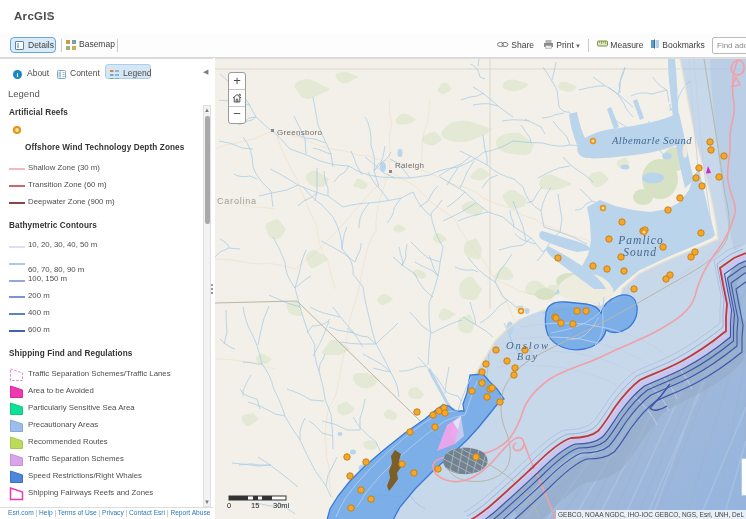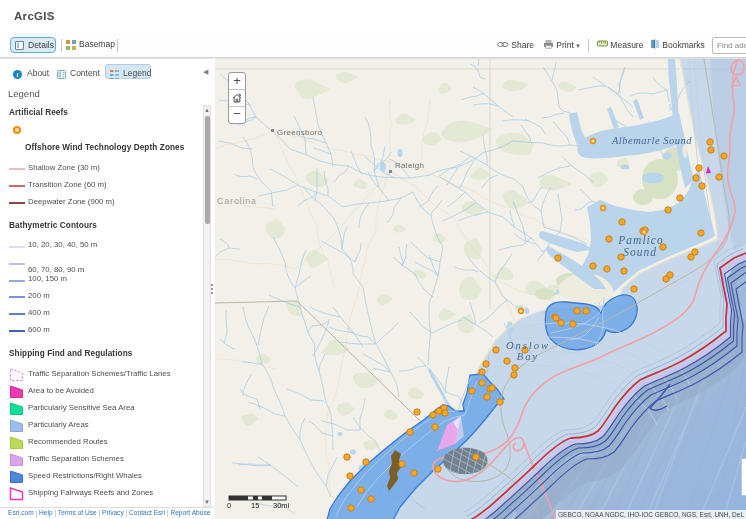--- a/index.html
+++ b/index.html
@@ -131,21 +131,21 @@
       <path d="M1.5 2 L13.5 6 L13.5 13.5 L1.5 13.5 Z" fill="#ee3aae" stroke="#d82a9e"></path>
     </svg>
     <div class="litem" style="top:327px">Area to be Avoided</div>
   <svg class="pswatch" style="top:342px">
       <path d="M1.5 2 L13.5 6 L13.5 13.5 L1.5 13.5 Z" fill="#10e095" stroke="#0cc884"></path>
     </svg>
     <div class="litem" style="top:344px">Particularly Sensitive Sea Area</div>
   <svg class="pswatch" style="top:359px">
       <path d="M1.5 2 L13.5 6 L13.5 13.5 L1.5 13.5 Z" fill="#9dbdea" stroke="#88a8dc"></path>
     </svg>
-    <div class="litem" style="top:361px">Particularly Areas</div>
+    <div class="litem" style="top:361px">Precautionary Areas</div>
   <svg class="pswatch" style="top:376px">
       <path d="M1.5 2 L13.5 6 L13.5 13.5 L1.5 13.5 Z" fill="#bcdb5a" stroke="#a8c84a"></path>
     </svg>
     <div class="litem" style="top:378px">Recommended Routes</div>
   <svg class="pswatch" style="top:393px">
       <path d="M1.5 2 L13.5 6 L13.5 13.5 L1.5 13.5 Z" fill="#d9a5ea" stroke="#c890dc"></path>
     </svg>
     <div class="litem" style="top:395px">Traffic Separation Schemes</div>
   <svg class="pswatch" style="top:410px">
       <path d="M1.5 2 L13.5 6 L13.5 13.5 L1.5 13.5 Z" fill="#4e87d9" stroke="#3a72c8"></path>

